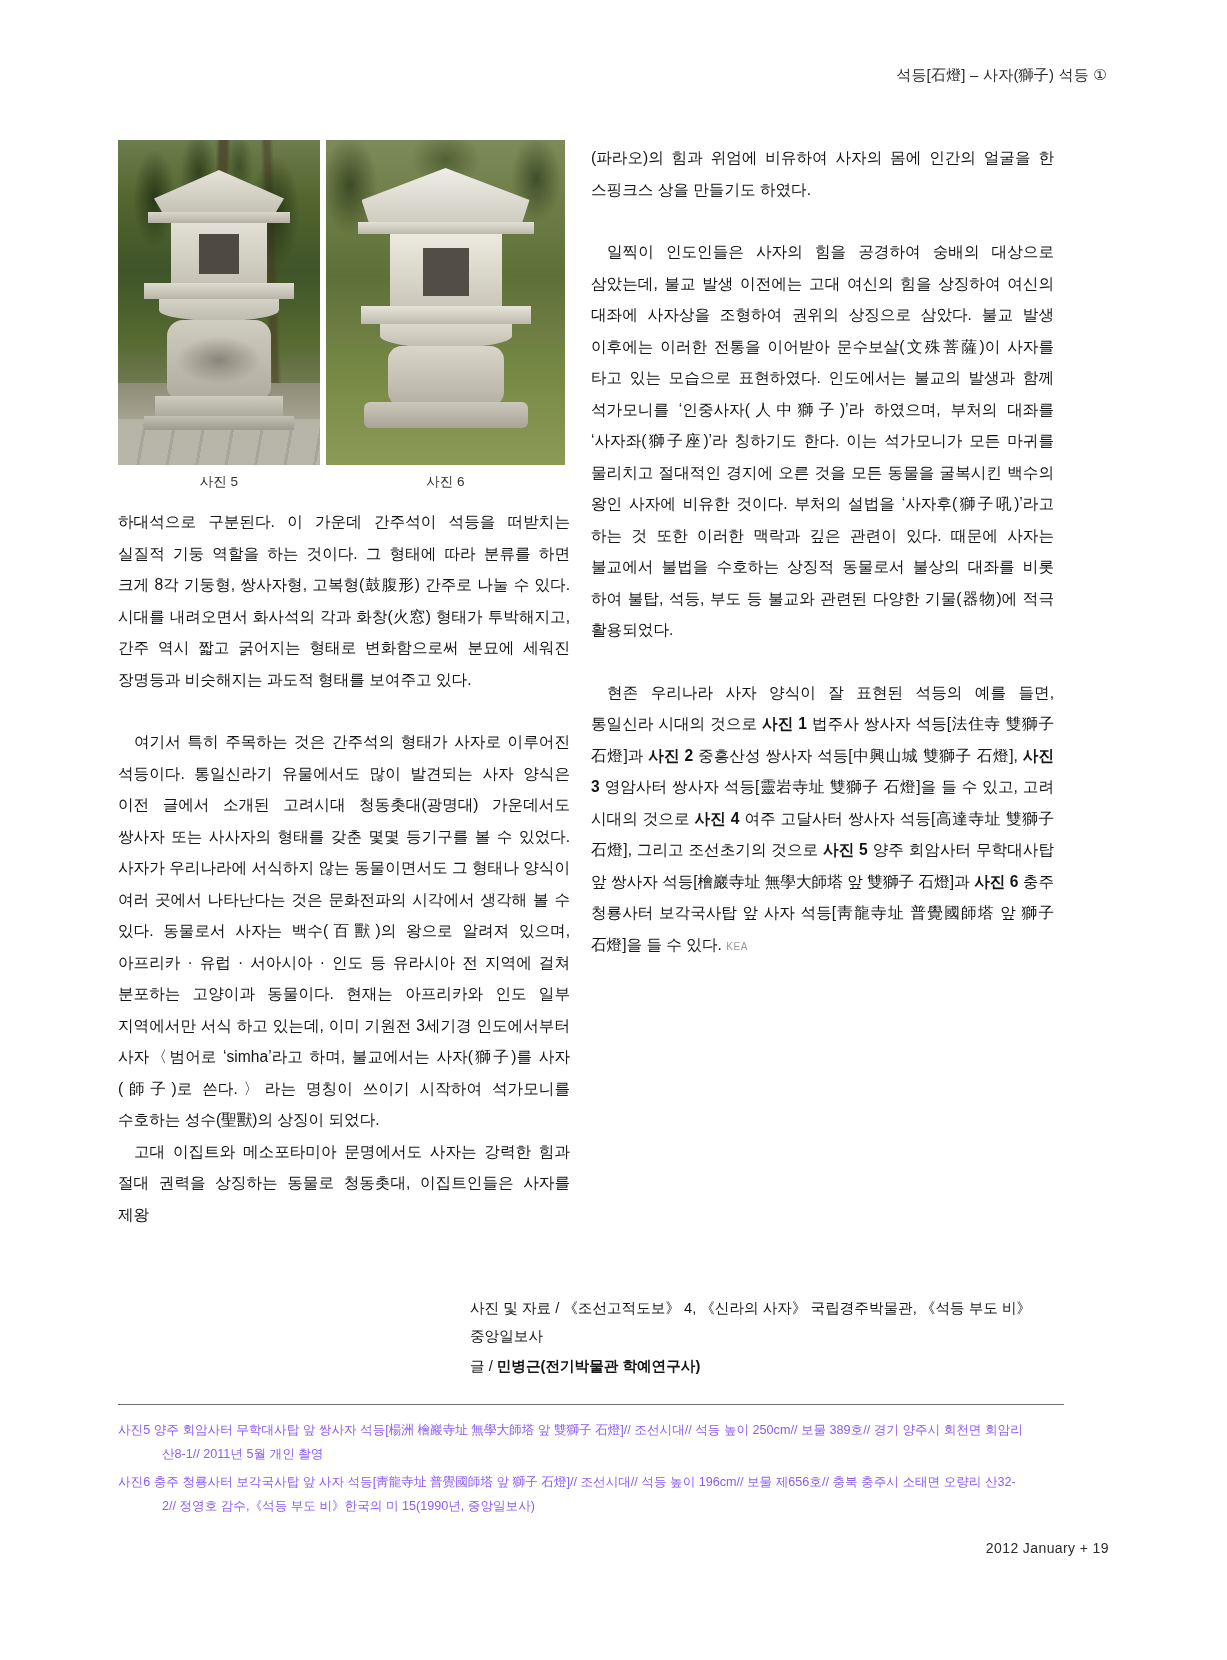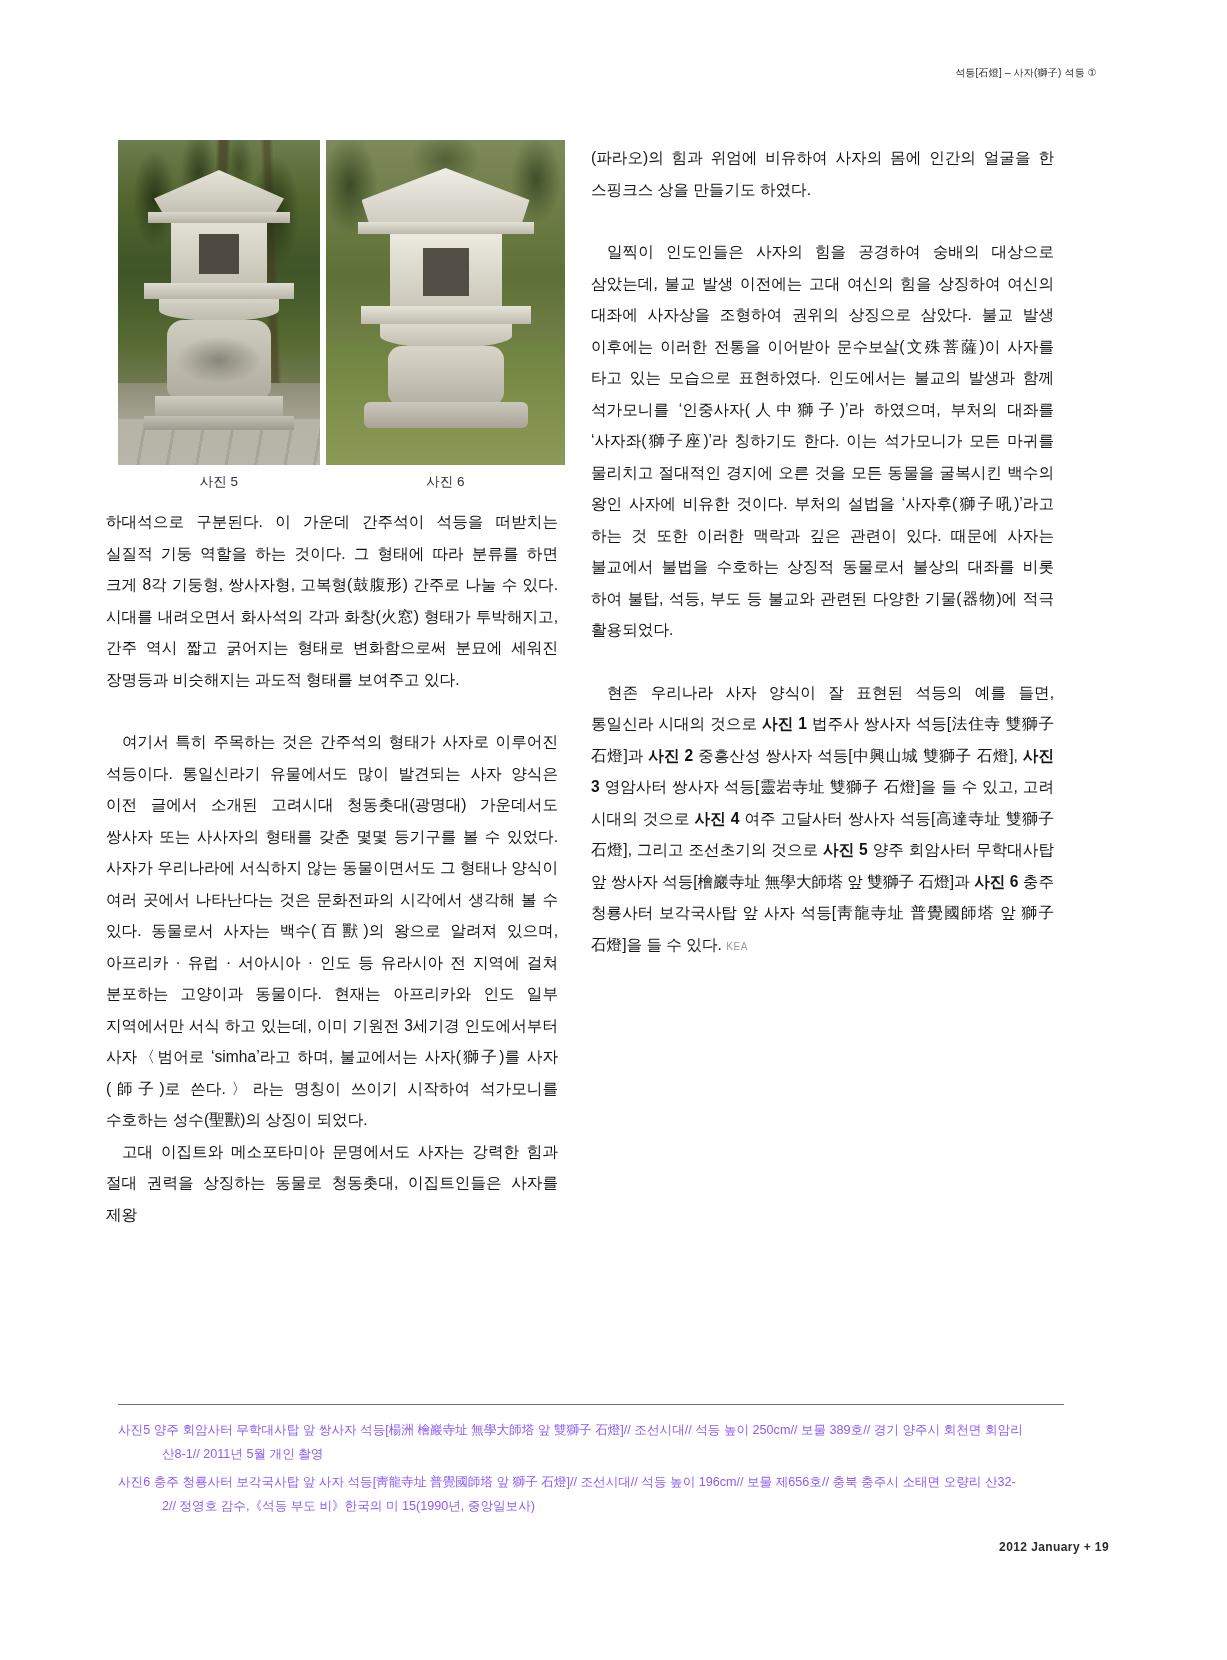--- a/index.html
+++ b/index.html
@@ -17,22 +17,22 @@
     height: 1660px;
     background: #ffffff;
     overflow: hidden;
     box-sizing: border-box;
   }
 
   
   .header {
     position: absolute;
     top: 66px;
-    right: 130px;
-    font-size: 10px;
+    right: 120px;
+    font-size: 15px;
     letter-spacing: 0.2px;
     color: #2b2b2b;
     white-space: nowrap;
   }
 
   
   .photos {
     position: absolute;
     top: 140px;
     left: 118px;
@@ -147,21 +147,21 @@
   
   .col {
     position: absolute;
     font-size: 15.6px;
     line-height: 31.5px;
     text-align: justify;
     text-justify: inter-word;
     color: #141414;
     word-break: keep-all;
   }
-  .col.left  { left: 106px;  top: 506px;  width: 452px; }
+  .col.left  { left: 118px;  top: 506px;  width: 452px; }
   .col.right { left: 591px;  top: 142px;  width: 463px; }
 
   .col p { margin: 0 0 0 0; }
   .col p.indent { text-indent: 16px; }
   .col p.gap { margin-top: 31px; }
   .b { font-weight: bold; margin-top: 24px; }
   .kea { color: #9a9a9a; font-size: 10px; letter-spacing: .6px; }
 
   
   .credits {
@@ -197,22 +197,22 @@
     word-break: keep-all;
   }
   .fn { margin-bottom: 4px; }
   .fn .cont { display: block; padding-left: 44px; }
 
   
   .pageno {
     position: absolute;
     right: 118px;
     top: 1540px;
-    font-size: 12px;
-    font-weight: bold;
+    font-size: 14px;
+    font-weight: normal;
     color: #2b2b2b;
     letter-spacing: .4px;
   }
 </style>
 </head>
 <body>
 
 <div class="page">
 
   <div class="header">석등[石燈] – 사자(獅子) 석등 ①</div>
@@ -265,20 +265,24 @@
   </div>
 
   <div class="col right">
     <p>(파라오)의 힘과 위엄에 비유하여 사자의 몸에 인간의 얼굴을 한 스핑크스 상을 만들기도 하였다.</p>
     <p class="indent gap">일찍이 인도인들은 사자의 힘을 공경하여 숭배의 대상으로 삼았는데, 불교 발생 이전에는 고대 여신의 힘을 상징하여 여신의 대좌에 사자상을 조형하여 권위의 상징으로 삼았다. 불교 발생 이후에는 이러한 전통을 이어받아 문수보살(文殊菩薩)이 사자를 타고 있는 모습으로 표현하였다. 인도에서는 불교의 발생과 함께 석가모니를 ‘인중사자(人中獅子)’라 하였으며, 부처의 대좌를 ‘사자좌(獅子座)’라 칭하기도 한다. 이는 석가모니가 모든 마귀를 물리치고 절대적인 경지에 오른 것을 모든 동물을 굴복시킨 백수의 왕인 사자에 비유한 것이다. 부처의 설법을 ‘사자후(獅子吼)’라고 하는 것 또한 이러한 맥락과 깊은 관련이 있다. 때문에 사자는 불교에서 불법을 수호하는 상징적 동물로서 불상의 대좌를 비롯 하여 불탑, 석등, 부도 등 불교와 관련된 다양한 기물(器物)에 적극 활용되었다.</p>
     <p class="indent gap">
       <span id="rich-p4"><span>현존 우리나라 사자 양식이 잘 표현된 석등의 예를 들면, 통일신라 시대의 것으로 </span><span class="b">사진 1</span><span> 법주사 쌍사자 석등[法住寺 雙獅子 石燈]과 </span><span class="b">사진 2</span><span> 중흥산성 쌍사자 석등[中興山城 雙獅子 石燈], </span><span class="b">사진 3</span><span> 영암사터 쌍사자 석등[靈岩寺址 雙獅子 石燈]을 들 수 있고, 고려 시대의 것으로 </span><span class="b">사진 4</span><span> 여주 고달사터 쌍사자 석등[高達寺址 雙獅子 石燈], 그리고 조선초기의 것으로 </span><span class="b">사진 5</span><span> 양주 회암사터 무학대사탑 앞 쌍사자 석등[檜巖寺址 無學大師塔 앞 雙獅子 石燈]과 </span><span class="b">사진 6</span><span> 충주 청룡사터 보각국사탑 앞 사자 석등[靑龍寺址 普覺國師塔 앞 獅子 石燈]을 들 수 있다. </span></span><span class="kea">KEA</span>
     </p>
   </div>
 
+  <div class="credits">
+    <div>사진 및 자료 / 《조선고적도보》 4, 《신라의 사자》 국립경주박물관, 《석등 부도 비》 중앙일보사</div>
+    <div class="line2"><span>글 / </span><span class="b">민병근(전기박물관 학예연구사)</span></div>
+  </div>
 
   <div class="rule"></div>
 
   <div class="footnotes">
     <div class="fn">
       <span>사진5  양주 회암사터 무학대사탑 앞 쌍사자 석등[楊洲 檜巖寺址 無學大師塔 앞 雙獅子 石燈]// 조선시대// 석등 높이 250cm// 보물 389호// 경기 양주시 회천면 회암리</span>
       <span class="cont">산8-1// 2011년 5월 개인 촬영</span>
     </div>
     <div class="fn">
       <span>사진6  충주 청룡사터 보각국사탑 앞 사자 석등[靑龍寺址 普覺國師塔 앞 獅子 石燈]// 조선시대// 석등 높이 196cm// 보물 제656호// 충북 충주시 소태면 오량리 산32-</span>

